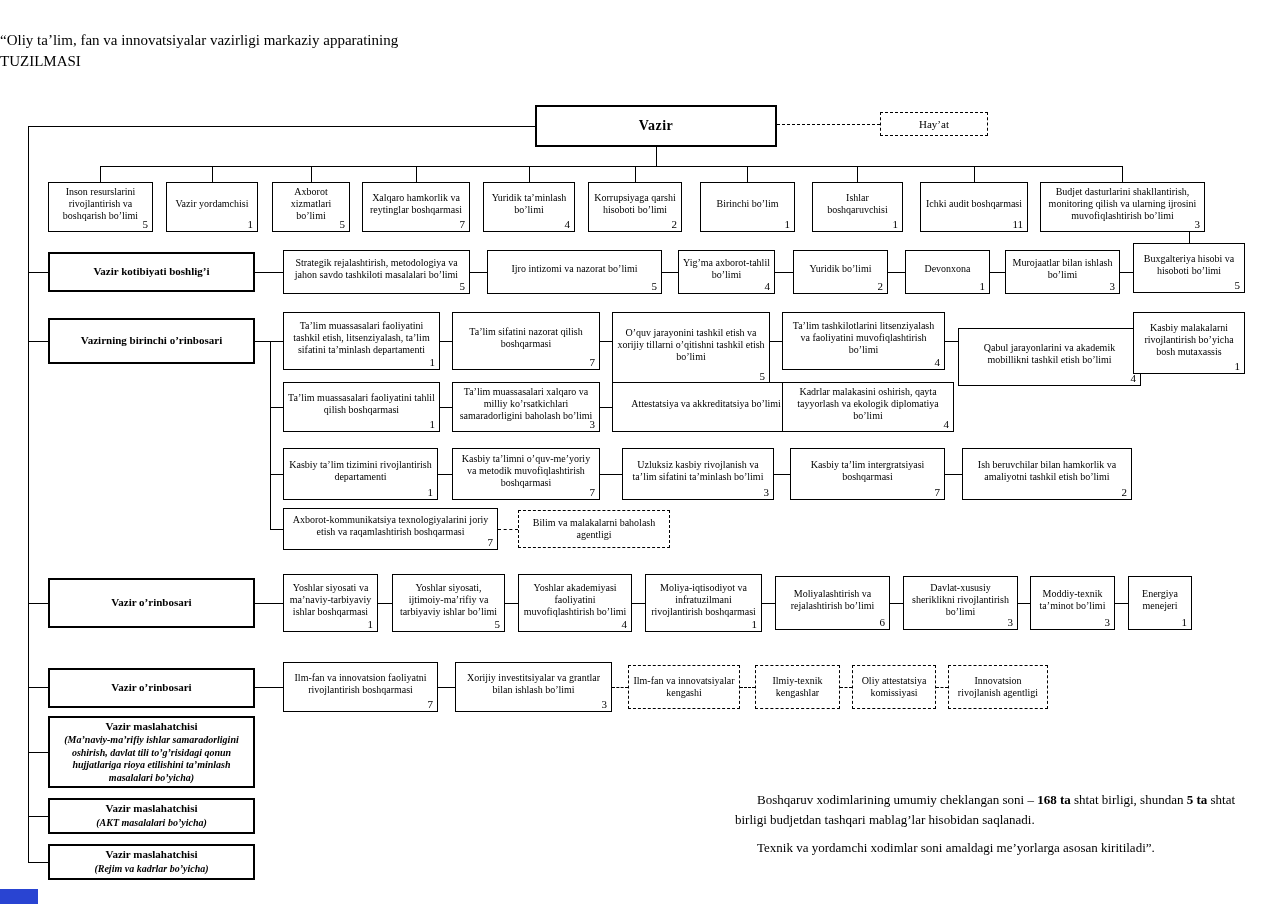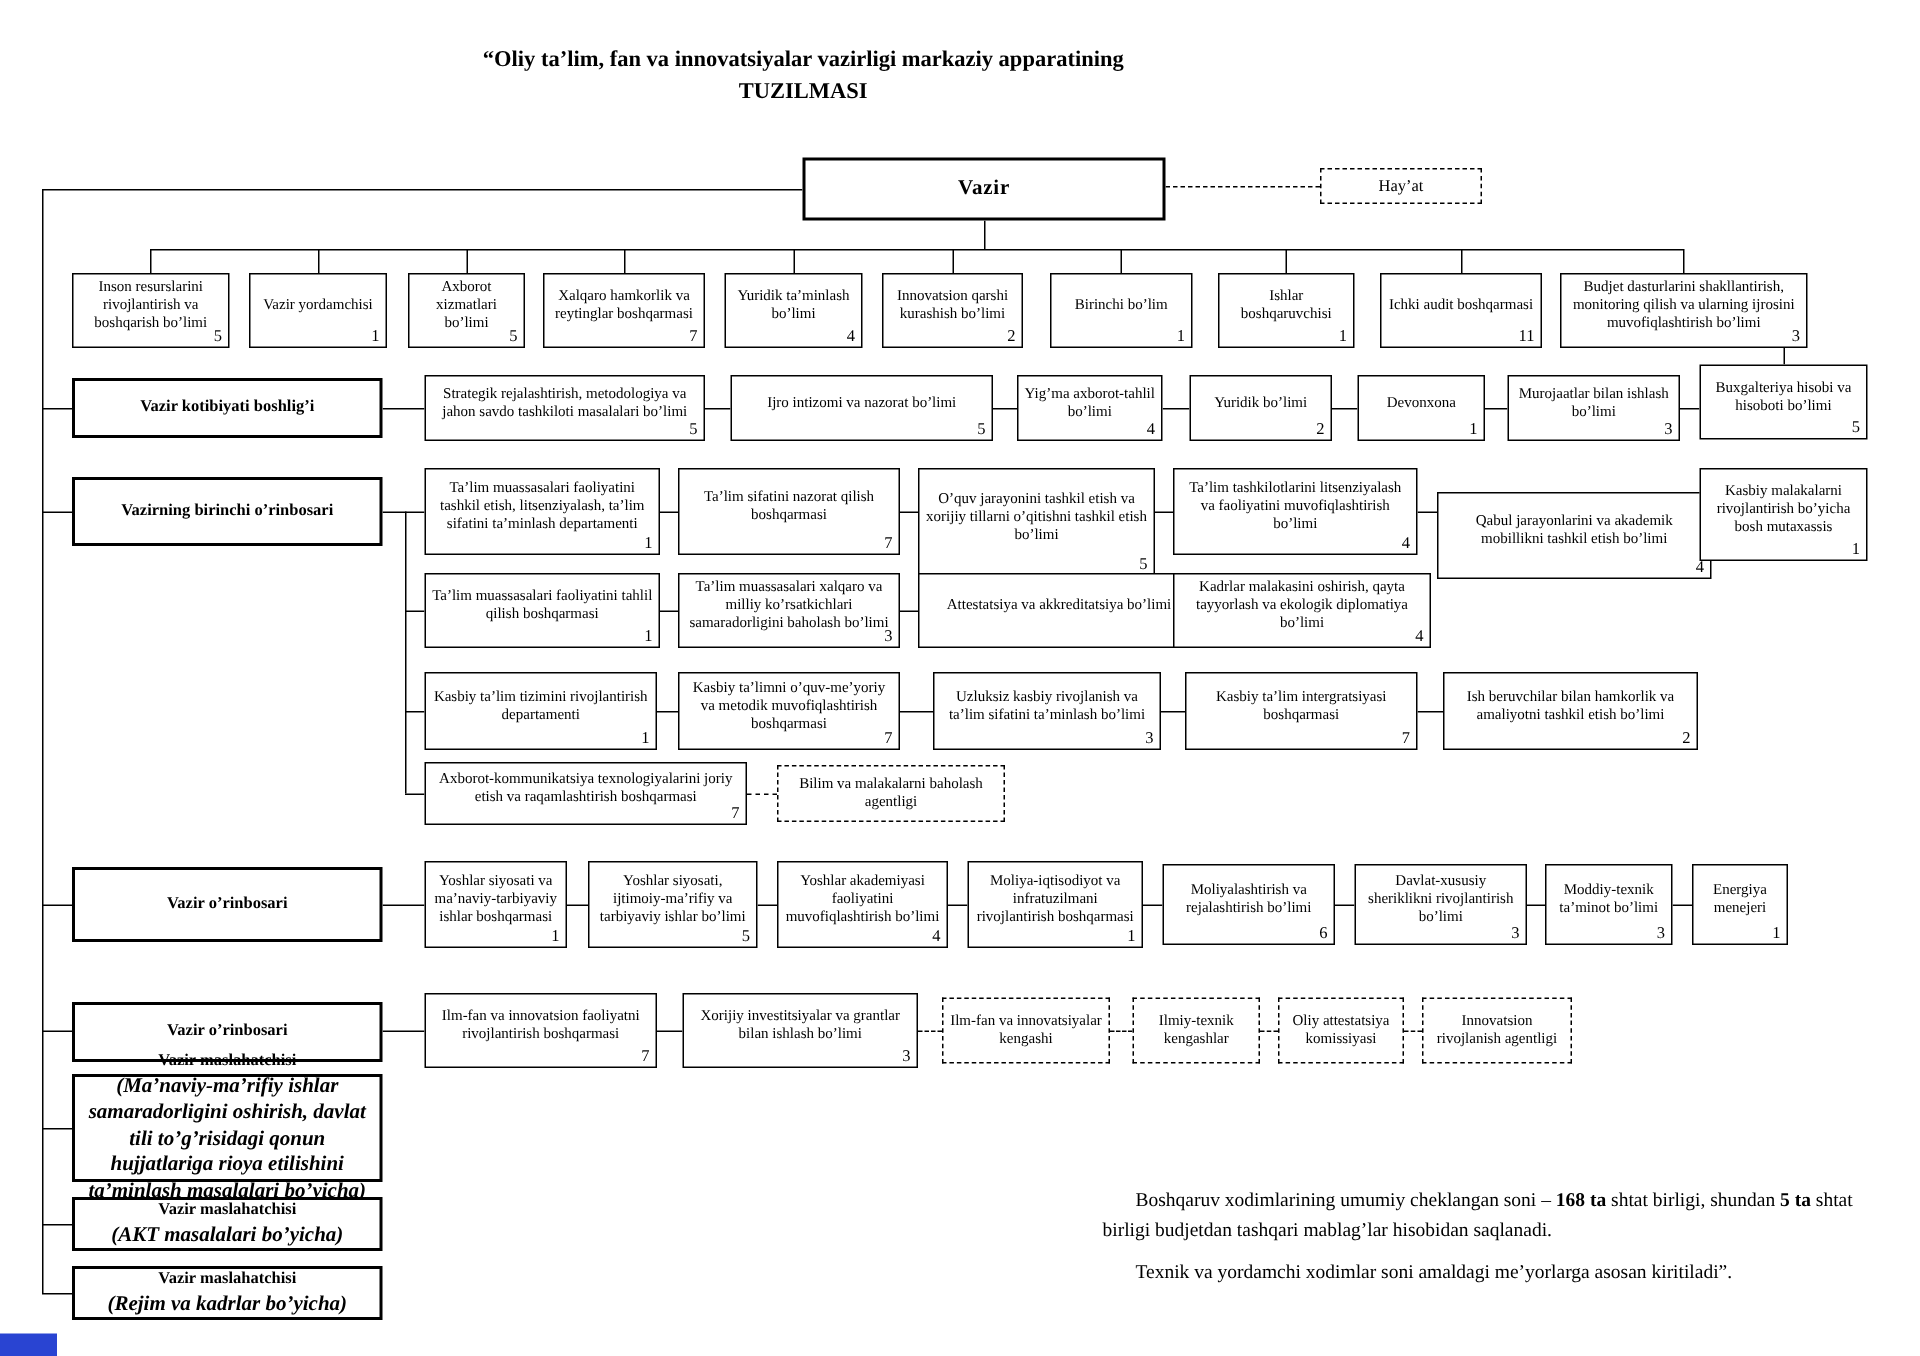--- a/index.html
+++ b/index.html
@@ -1,27 +1,27 @@
 <!DOCTYPE html>
 <html><head>
 <meta charset="utf-8">
 <style>
   *{margin:0;padding:0;box-sizing:border-box}
   html,body{background:#ffffff}
   body{font-family:"Liberation Serif","DejaVu Serif",serif;color:#000}
   .stage{position:relative;width:1280px;height:904px;background:#fff;overflow:hidden}
-  .title{position:absolute;left:0;top:30px;width:1071px;text-align:center;font-weight:bold;font-size:15px;line-height:1.4}
+  .title{position:absolute;left:0;top:30px;width:1071px;font-weight:normal;font-size:15px;line-height:1.4}
   .box{position:absolute;border:1px solid #000;background:#fff;display:flex;align-items:center;justify-content:center;
        text-align:center;font-size:10px;line-height:1.18;padding:2px 4px 8px}
   .box .lbl{display:block;width:100%}
   .box .cnt{position:absolute;right:4px;bottom:0;font-size:11px}
   .dash{border-style:dashed;border-width:1px;padding:2px 4px}
   .bbox{position:absolute;border:2px solid #000;background:#fff;display:flex;flex-direction:column;align-items:center;
         justify-content:center;text-align:center;font-weight:bold;font-size:11px;line-height:1.25;padding:2px 30px}
-  .bbox .sub{font-weight:bold;font-style:italic;font-size:14px;line-height:1.25;margin-top:1px}
+  .bbox .sub{font-weight:bold;font-style:italic;font-size:10px;line-height:1.25;margin-top:1px}
   .vazir{font-size:14px;letter-spacing:.5px}
   .hl{position:absolute;height:1px;background:#000}
   .vl{position:absolute;width:1px;background:#000}
   .hld{position:absolute;height:0;border-top:1px dashed #000}
   .footer{position:absolute;left:735px;top:790px;width:515px;font-size:13px;line-height:1.5}
   .footer p{text-indent:22px}
   .footer p+p{margin-top:9px}
   .cornerbar{position:absolute;left:0;top:889px;width:38px;height:15px;background:#2944d2}
 </style>
 </head>
@@ -128,21 +128,21 @@
   </div>
   <div class="box" style="left:362px;top:182px;width:108px;height:50px">
     <span class="lbl">Xalqaro hamkorlik va reytinglar boshqarmasi</span>
     <span class="cnt">7</span>
   </div>
   <div class="box" style="left:483px;top:182px;width:92px;height:50px">
     <span class="lbl">Yuridik ta’minlash bo’limi</span>
     <span class="cnt">4</span>
   </div>
   <div class="box" style="left:588px;top:182px;width:94px;height:50px">
-    <span class="lbl">Innovatsion qarshi kurashish bo’limi</span>
+    <span class="lbl">Korrupsiyaga qarshi hisoboti bo’limi</span>
     <span class="cnt">2</span>
   </div>
   <div class="box" style="left:700px;top:182px;width:95px;height:50px">
     <span class="lbl">Birinchi bo’lim</span>
     <span class="cnt">1</span>
   </div>
   <div class="box" style="left:812px;top:182px;width:91px;height:50px">
     <span class="lbl">Ishlar boshqaruvchisi</span>
     <span class="cnt">1</span>
   </div>

